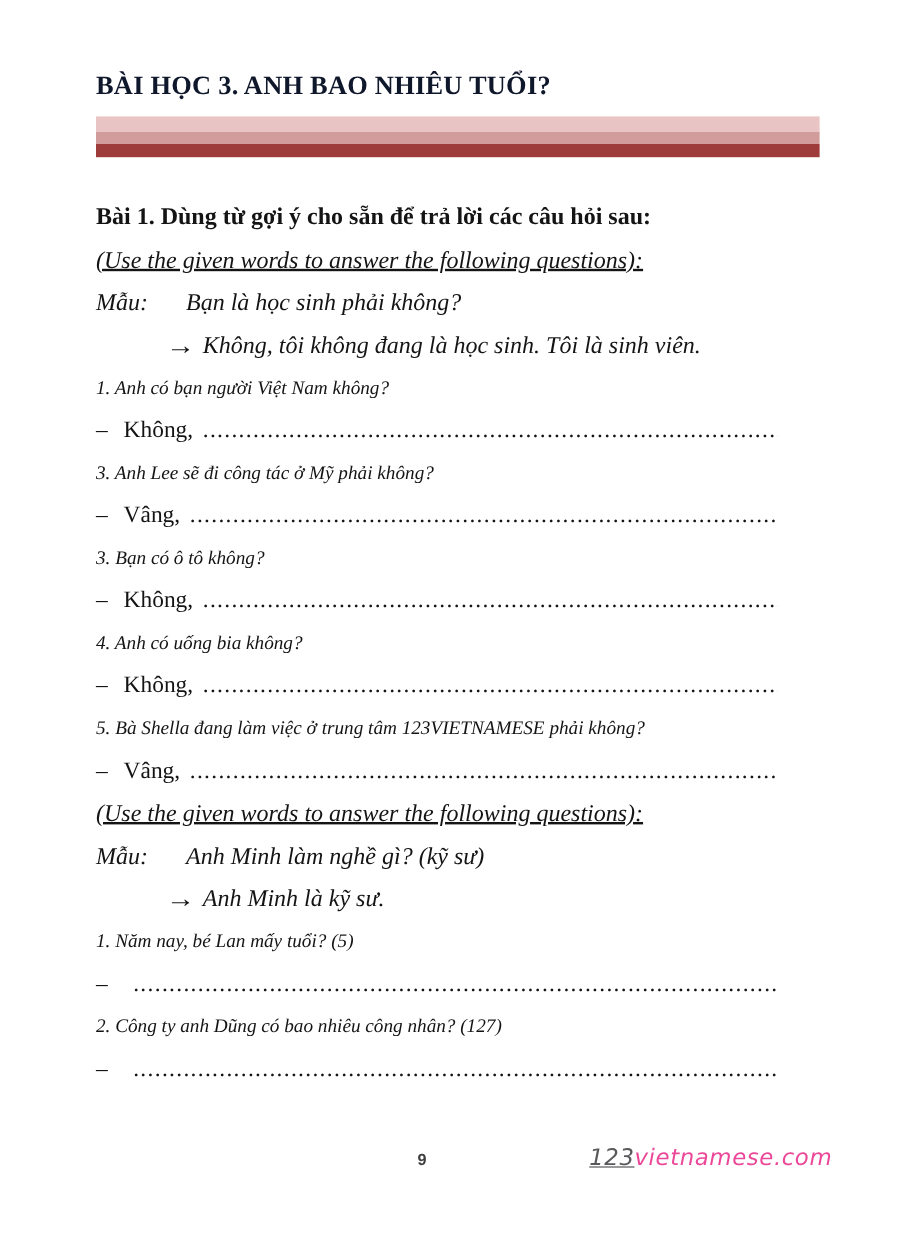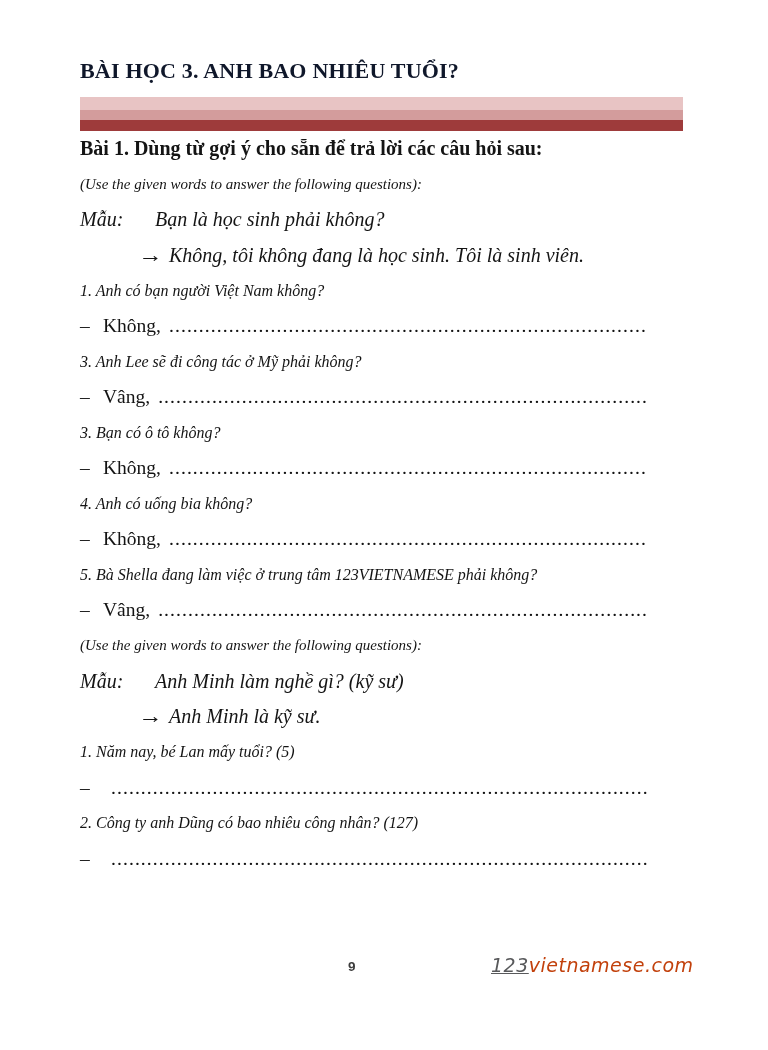--- a/index.html
+++ b/index.html
@@ -22,29 +22,29 @@
     letter-spacing: 0.2px;
     line-height: 26px;
     color: #0f172a;
   }
 
   .deco-bar { margin-top: 13px; width: 603px; }
   .deco-bar .band-light { height: 13px; background: #e8c4c4; }
   .deco-bar .band-mid   { height: 10px; background: #d39c9c; }
   .deco-bar .band-dark  { height: 11px; background: #9e3b3b; }
 
-  .body-lines { }
+  .body-lines { margin-top: 33px; }
   .line {
     height: 35.5px;
     display: flex;
     align-items: center;
     white-space: nowrap;
   }
   .sec-heading { font-size: 20px; font-weight: bold; }
-  .sec-sub { font-size: 15px; font-style: italic; }
+  .sec-sub { font-size: 20px; font-style: italic; text-decoration: underline; }
 
   .example { font-size: 20px; font-style: italic; }
   .example-label { display: inline-block; width: 75px; }
   .example-answer { padding-left: 60px; }
   .arrow {
     font-style: normal;
     font-weight: bold;
     margin-right: 8px;
     font-size: 21px;
     transform: scaleX(1.15);
@@ -83,21 +83,21 @@
   .site-logo {
     position: absolute;
     left: 411px;
     top: 0;
     font-family: "DejaVu Sans", sans-serif;
     font-style: italic;
     font-size: 19px;
     letter-spacing: 0.5px;
   }
   .logo-prefix { color: #58595b; text-decoration: underline; }
-  .logo-suffix { color: #c2410c; }
+  .logo-suffix { color: #ec4899; }
 </style>
 </head>
 <body>
 
 <div class="page">
   <div class="content">
 
     <div class="doc-title">BÀI HỌC 3. ANH BAO NHIÊU TUỔI?</div>
 
     <div class="deco-bar">

